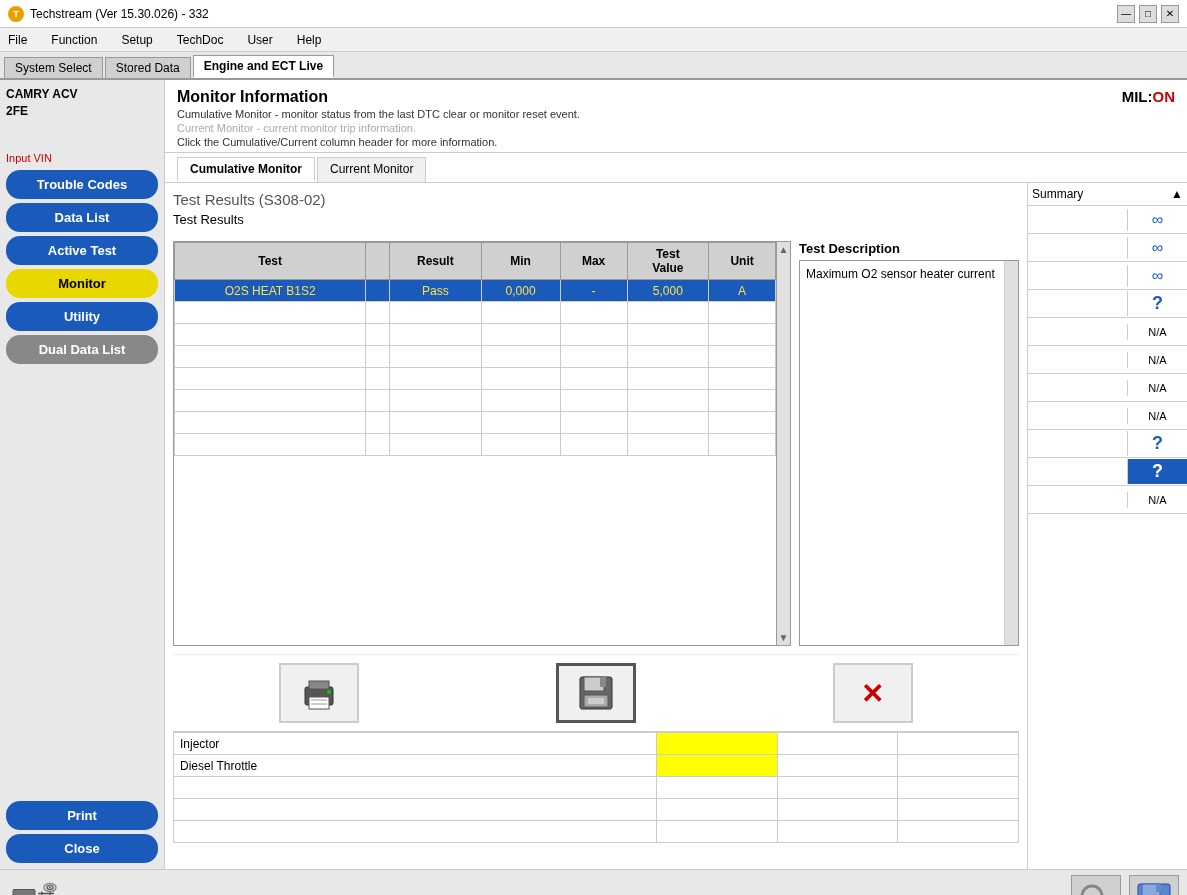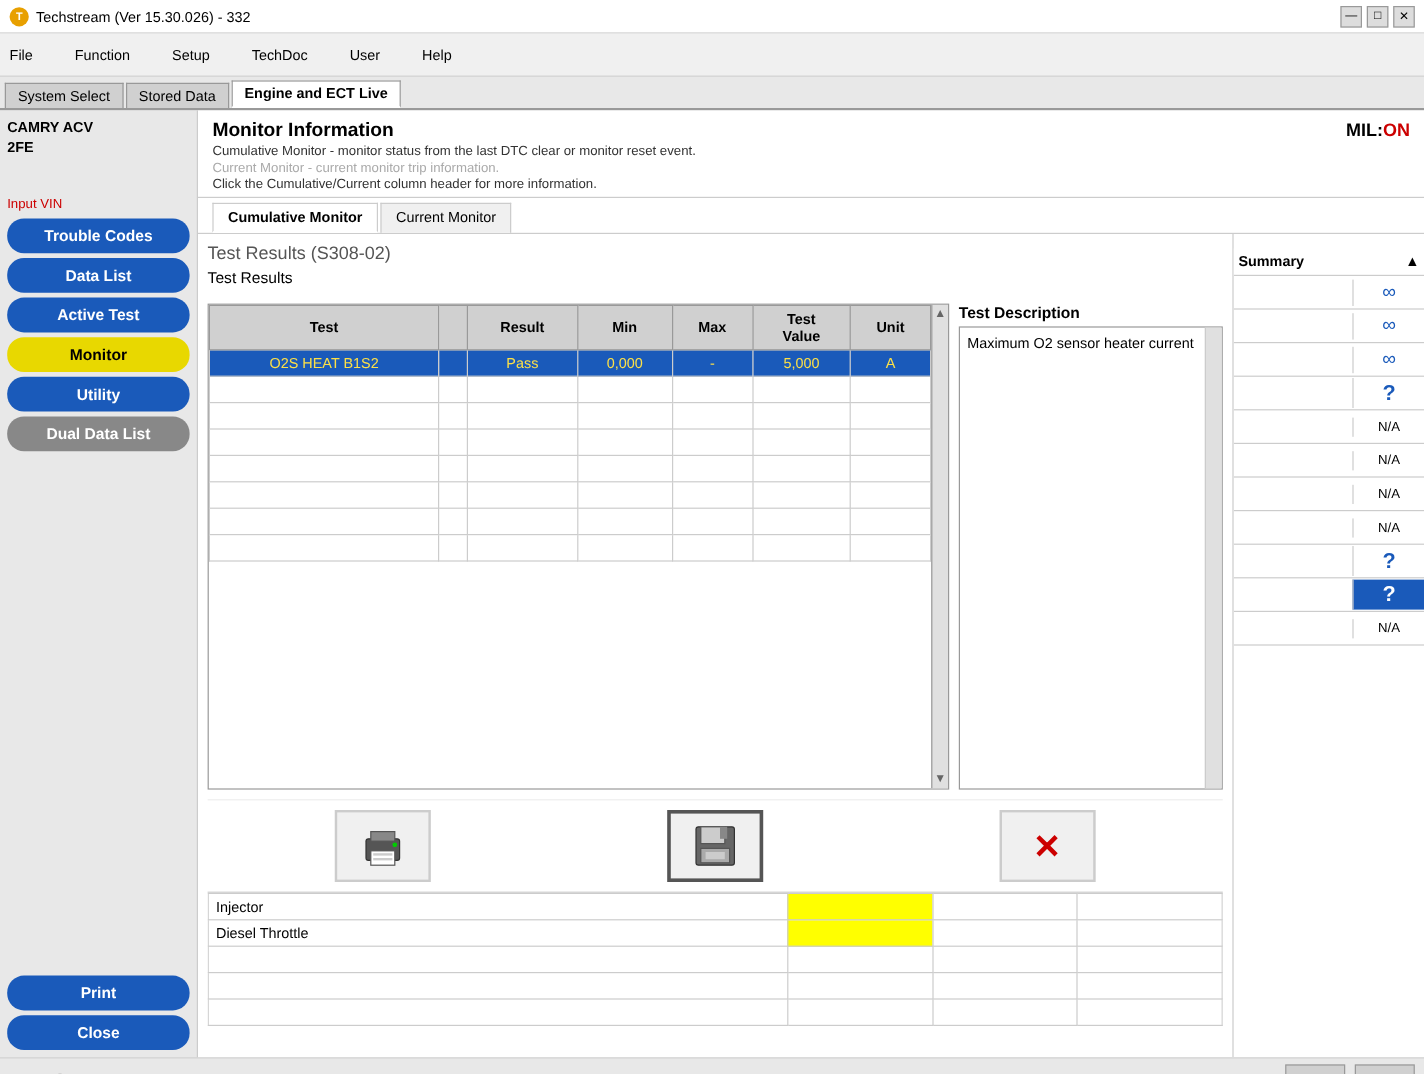--- a/index.html
+++ b/index.html
@@ -20,22 +20,22 @@
     .title-bar-controls { display: flex; gap: 4px; }
     .title-btn { width: 18px; height: 18px; border: 1px solid #999; background: #ddd; display: flex; align-items: center; justify-content: center; font-size: 10px; cursor: pointer; }
     
     
     .menu-bar {
       background: #f0f0f0;
       border-bottom: 1px solid #ccc;
       display: flex;
       align-items: center;
       padding: 2px 4px;
-      height: 36px;
-      gap: 27px;
+      height: 24px;
+      gap: 16px;
     }
     .menu-item { font-size: 12px; cursor: pointer; padding: 2px 4px; }
     
     
     .tab-bar {
       background: #e8e8e8;
       border-bottom: 2px solid #999;
       display: flex;
       align-items: flex-end;
       padding: 2px 4px 0;
@@ -260,27 +260,26 @@
     .right-panel {
       width: 160px;
       border-left: 1px solid #ccc;
       display: flex;
       flex-direction: column;
       overflow: hidden;
     }
     .summary-header {
       background: white;
       padding: 4px;
-      font-weight: bold;
+      font-weight: normal;
       text-align: center;
       border-bottom: 1px solid #ccc;
       display: flex;
       align-items: center;
       justify-content: space-between;
-      margin-top: 12px;
     }
     .summary-items { flex: 1; overflow: hidden; }
     .summary-row {
       display: flex;
       border-bottom: 1px solid #ccc;
       height: 28px;
       align-items: center;
     }
     .summary-label { flex: 1; padding: 2px 4px; font-size: 11px; }
     .summary-value { width: 60px; text-align: center; font-size: 11px; padding: 2px; border-left: 1px solid #ccc; }

